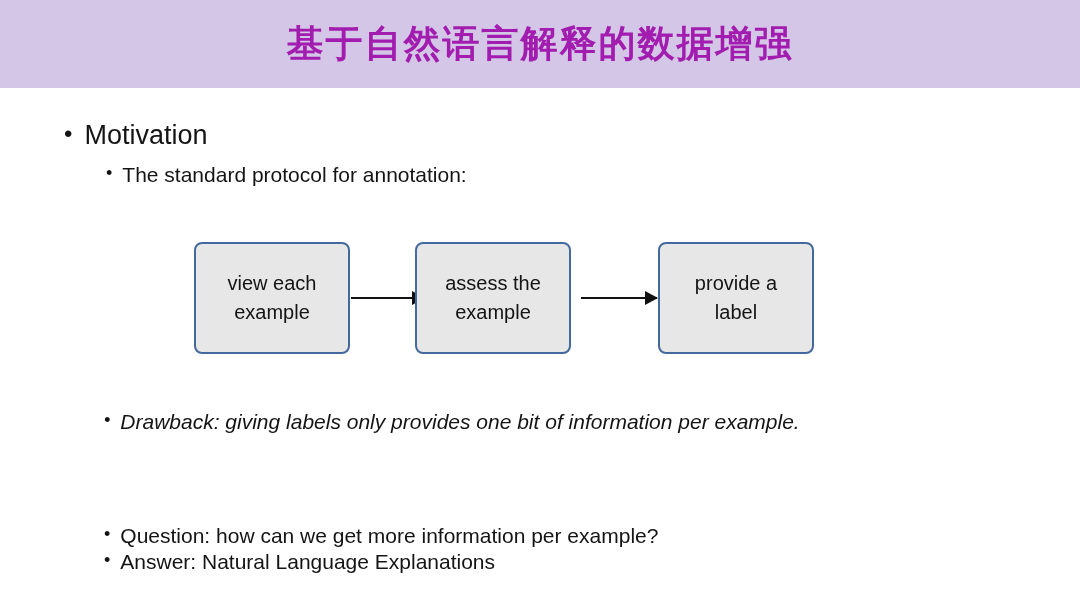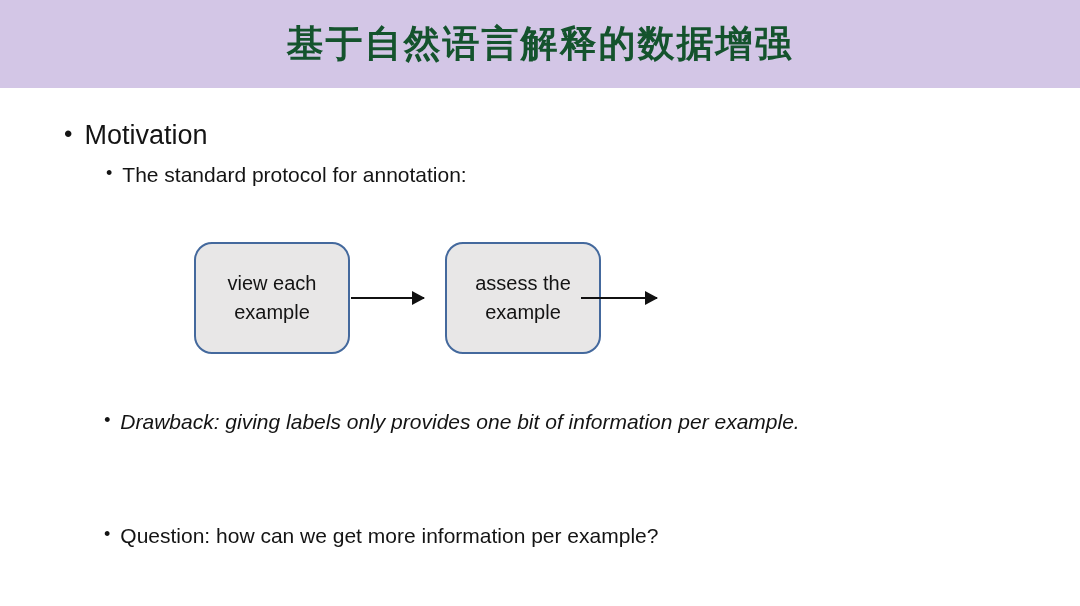--- a/index.html
+++ b/index.html
@@ -27,21 +27,21 @@
     background: #D3C6E6;
     display: flex;
     align-items: center;
     justify-content: center;
   }
   .title-bar h1 {
     margin: 16px;
     font-size: 37px;
     font-weight: 700;
     letter-spacing: 2px;
-    color: #14532d;
+    color: #a21caf;
     font-family: "Liberation Sans", sans-serif;
   }
   
   .bullet {
     position: absolute;
     display: flex;
     align-items: flex-start;
     line-height: 1.2;
     white-space: nowrap;
   }
@@ -74,34 +74,34 @@
   #bullet-answer     { left: 104px; top: 549px; }
   
   .flow-box {
     position: absolute;
     top: 242px;
     height: 112px;
     width: 156px;
     box-sizing: border-box;
     background: #E8E7E7;
     border: 2.5px solid #44699D;
-    border-radius: 18px;
+    border-radius: 8px;
     display: flex;
     align-items: center;
     justify-content: center;
     text-align: center;
   }
   .flow-box .box-label {
     font-size: 20px;
     line-height: 1.45;
     white-space: pre-line;
     color: #141414;
   }
   #flow-box-1 { left: 194px; }
-  #flow-box-2 { left: 445px; }
+  #flow-box-2 { left: 415px; }
   #flow-box-3 { left: 658px; }
   .flow-arrow {
     position: absolute;
     top: 297px;
     height: 2px;
     background: #111111;
   }
   #flow-arrow-1 { left: 351px; width: 73px; }
   #flow-arrow-2 { left: 581px; width: 76px; }
   .flow-arrow::after {
@@ -140,23 +140,30 @@
 
   <div class="flow-arrow" id="flow-arrow-1"></div>
 
   <div class="flow-box" id="flow-box-2">
     <span class="box-label">assess the
 example</span>
   </div>
 
   <div class="flow-arrow" id="flow-arrow-2"></div>
 
+  <div class="flow-box" id="flow-box-3">
+    <span class="box-label">provide a
+label</span>
+  </div>
 
   <div class="bullet l2" id="bullet-drawback">
     <span>Drawback: giving labels only provides one bit of information per example.</span>
   </div>
 
   <div class="bullet l2" id="bullet-question">
     <span>Question: how can we get more information per example?</span>
   </div>
 
+  <div class="bullet l2" id="bullet-answer">
+    <span>Answer: Natural Language Explanations</span>
+  </div>
 
 </div>
 
 </body></html>

